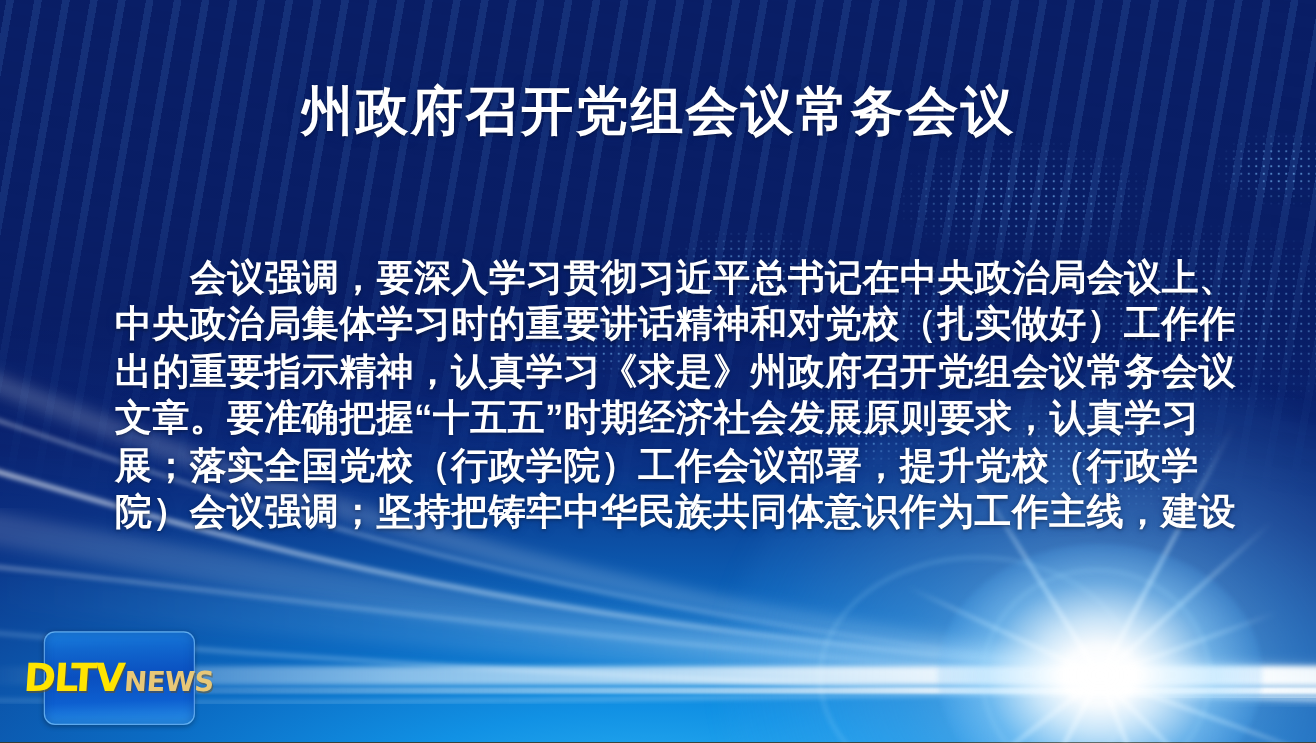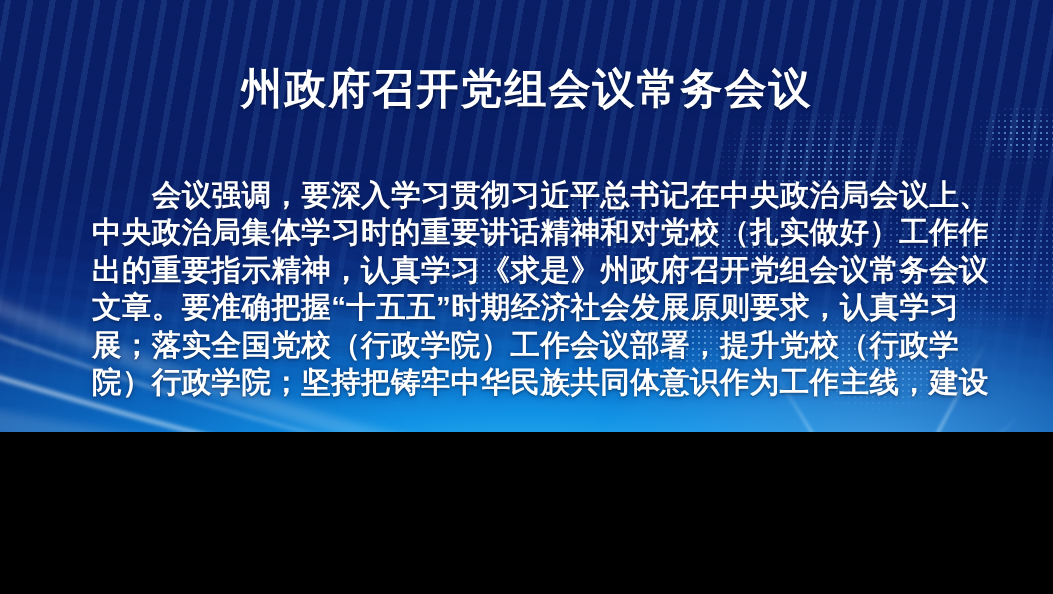--- a/index.html
+++ b/index.html
@@ -3,21 +3,21 @@
 <meta charset="utf-8">
 <style>
   html, body {
     margin: 0;
     padding: 0;
     background: #000;
   }
   #stage {
     position: relative;
     width: 1053px;
-    height: 432px;
+    height: 594px;
     overflow: hidden;
     font-family: "Liberation Sans", "DejaVu Sans", sans-serif;
     background: #a16207;
   }
 
   
   .bg-base {
     position: absolute;
     inset: 0;
     background:
@@ -164,21 +164,21 @@
     color: #ffffff;
     font-size: 42px;
     font-weight: bold;
     letter-spacing: 2px;
     line-height: 1.18;
     text-shadow: 0 1px 3px rgba(0,0,0,.45), 0 0 10px rgba(10,40,120,.5);
   }
 
   .body-block {
     position: absolute;
-    left: 92px; top: 176px; width: 872px;
+    left: 92px; top: 204px; width: 872px;
   }
   .body-line {
     color: #ffffff;
     font-size: 29.5px;
     font-weight: bold;
     line-height: 37.4px;
     letter-spacing: .4px;
     white-space: nowrap;
     text-shadow: 0 1px 3px rgba(0,0,0,.42), 0 0 8px rgba(8,45,125,.45);
   }
@@ -287,21 +287,21 @@
   </div>
 
   <div class="headline">州政府召开党组会议常务会议</div>
 
   <div class="body-block">
     <div class="body-line indent">会议强调，要深入学习贯彻习近平总书记在中央政治局会议上、</div>
     <div class="body-line">中央政治局集体学习时的重要讲话精神和对党校（扎实做好）工作作</div>
     <div class="body-line">出的重要指示精神，认真学习《求是》州政府召开党组会议常务会议</div>
     <div class="body-line">文章。要准确把握“十五五”时期经济社会发展原则要求，认真学习</div>
     <div class="body-line">展；落实全国党校（行政学院）工作会议部署，提升党校（行政学</div>
-    <div class="body-line">院）行政学院；坚持把铸牢中华民族共同体意识作为工作主线，建设</div>
+    <div class="body-line">院）会议强调；坚持把铸牢中华民族共同体意识作为工作主线，建设</div>
   </div>
 
   <div class="logo">
     <div class="logo-wrap">
       <span class="logo-dltv">DLTV</span>
       <span class="logo-news">NEWS</span>
     </div>
   </div>
 
 </div>

